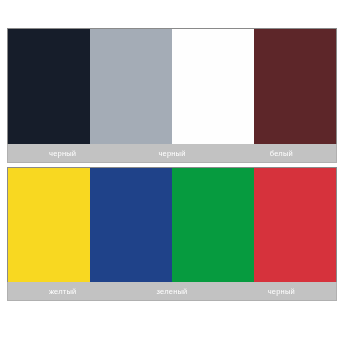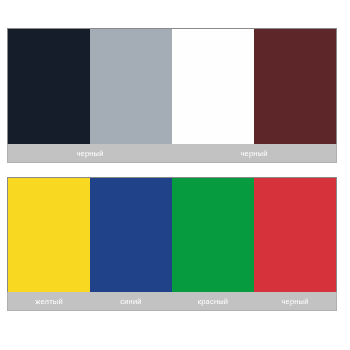--- a/index.html
+++ b/index.html
@@ -26,21 +26,21 @@
   .swatch-row {
     position: relative;
     display: flex;
     flex-direction: column;
   }
   .swatch-row.row-top {
     height: 135px;
   }
   .swatch-row.row-bottom {
     height: 134px;
-    margin-top: 14px;
+    margin-top: 4px;
   }
   .swatch-colors {
     display: flex;
     flex: 1 1 auto;
     border: 1px solid #8a8a8a;
     border-bottom: none;
     box-sizing: border-box;
   }
   .swatch-cell {
     flex: 1 1 0;
@@ -75,31 +75,31 @@
   <div class="swatch-row row-top">
     <div class="swatch-colors">
       <div class="swatch-cell" style="background: rgb(22, 29, 42);"></div>
       <div class="swatch-cell" style="background: rgb(164, 172, 182);"></div>
       <div class="swatch-cell" style="background: rgb(254, 254, 254);"></div>
       <div class="swatch-cell" style="background: rgb(93, 38, 41);"></div>
     </div>
     <div class="swatch-labels" style="background: rgb(194, 194, 194);">
       <div class="swatch-label" style="color: rgb(255, 255, 255);">черный</div>
       <div class="swatch-label" style="color: rgb(255, 255, 255);">черный</div>
+      <div class="swatch-label" style="color: rgb(255, 255, 255);">белый</div>
     </div>
   </div>
 
   <div class="swatch-row row-bottom">
     <div class="swatch-colors">
       <div class="swatch-cell" style="background: rgb(248, 216, 33);"></div>
       <div class="swatch-cell" style="background: rgb(31, 66, 137);"></div>
       <div class="swatch-cell" style="background: rgb(6, 155, 63);"></div>
       <div class="swatch-cell" style="background: rgb(214, 50, 60);"></div>
     </div>
     <div class="swatch-labels" style="background: rgb(194, 194, 194);">
       <div class="swatch-label" style="color: rgb(255, 255, 255);">желтый</div>
-      <div class="swatch-label" style="color: rgb(255, 255, 255);">синий</div>
-      <div class="swatch-label" style="color: rgb(255, 255, 255);">красный</div>
+      <div class="swatch-label" style="color: rgb(255, 255, 255);">зеленый</div>
       <div class="swatch-label" style="color: rgb(255, 255, 255);">черный</div>
     </div>
   </div>
 
 </div>
 
 </body></html>

